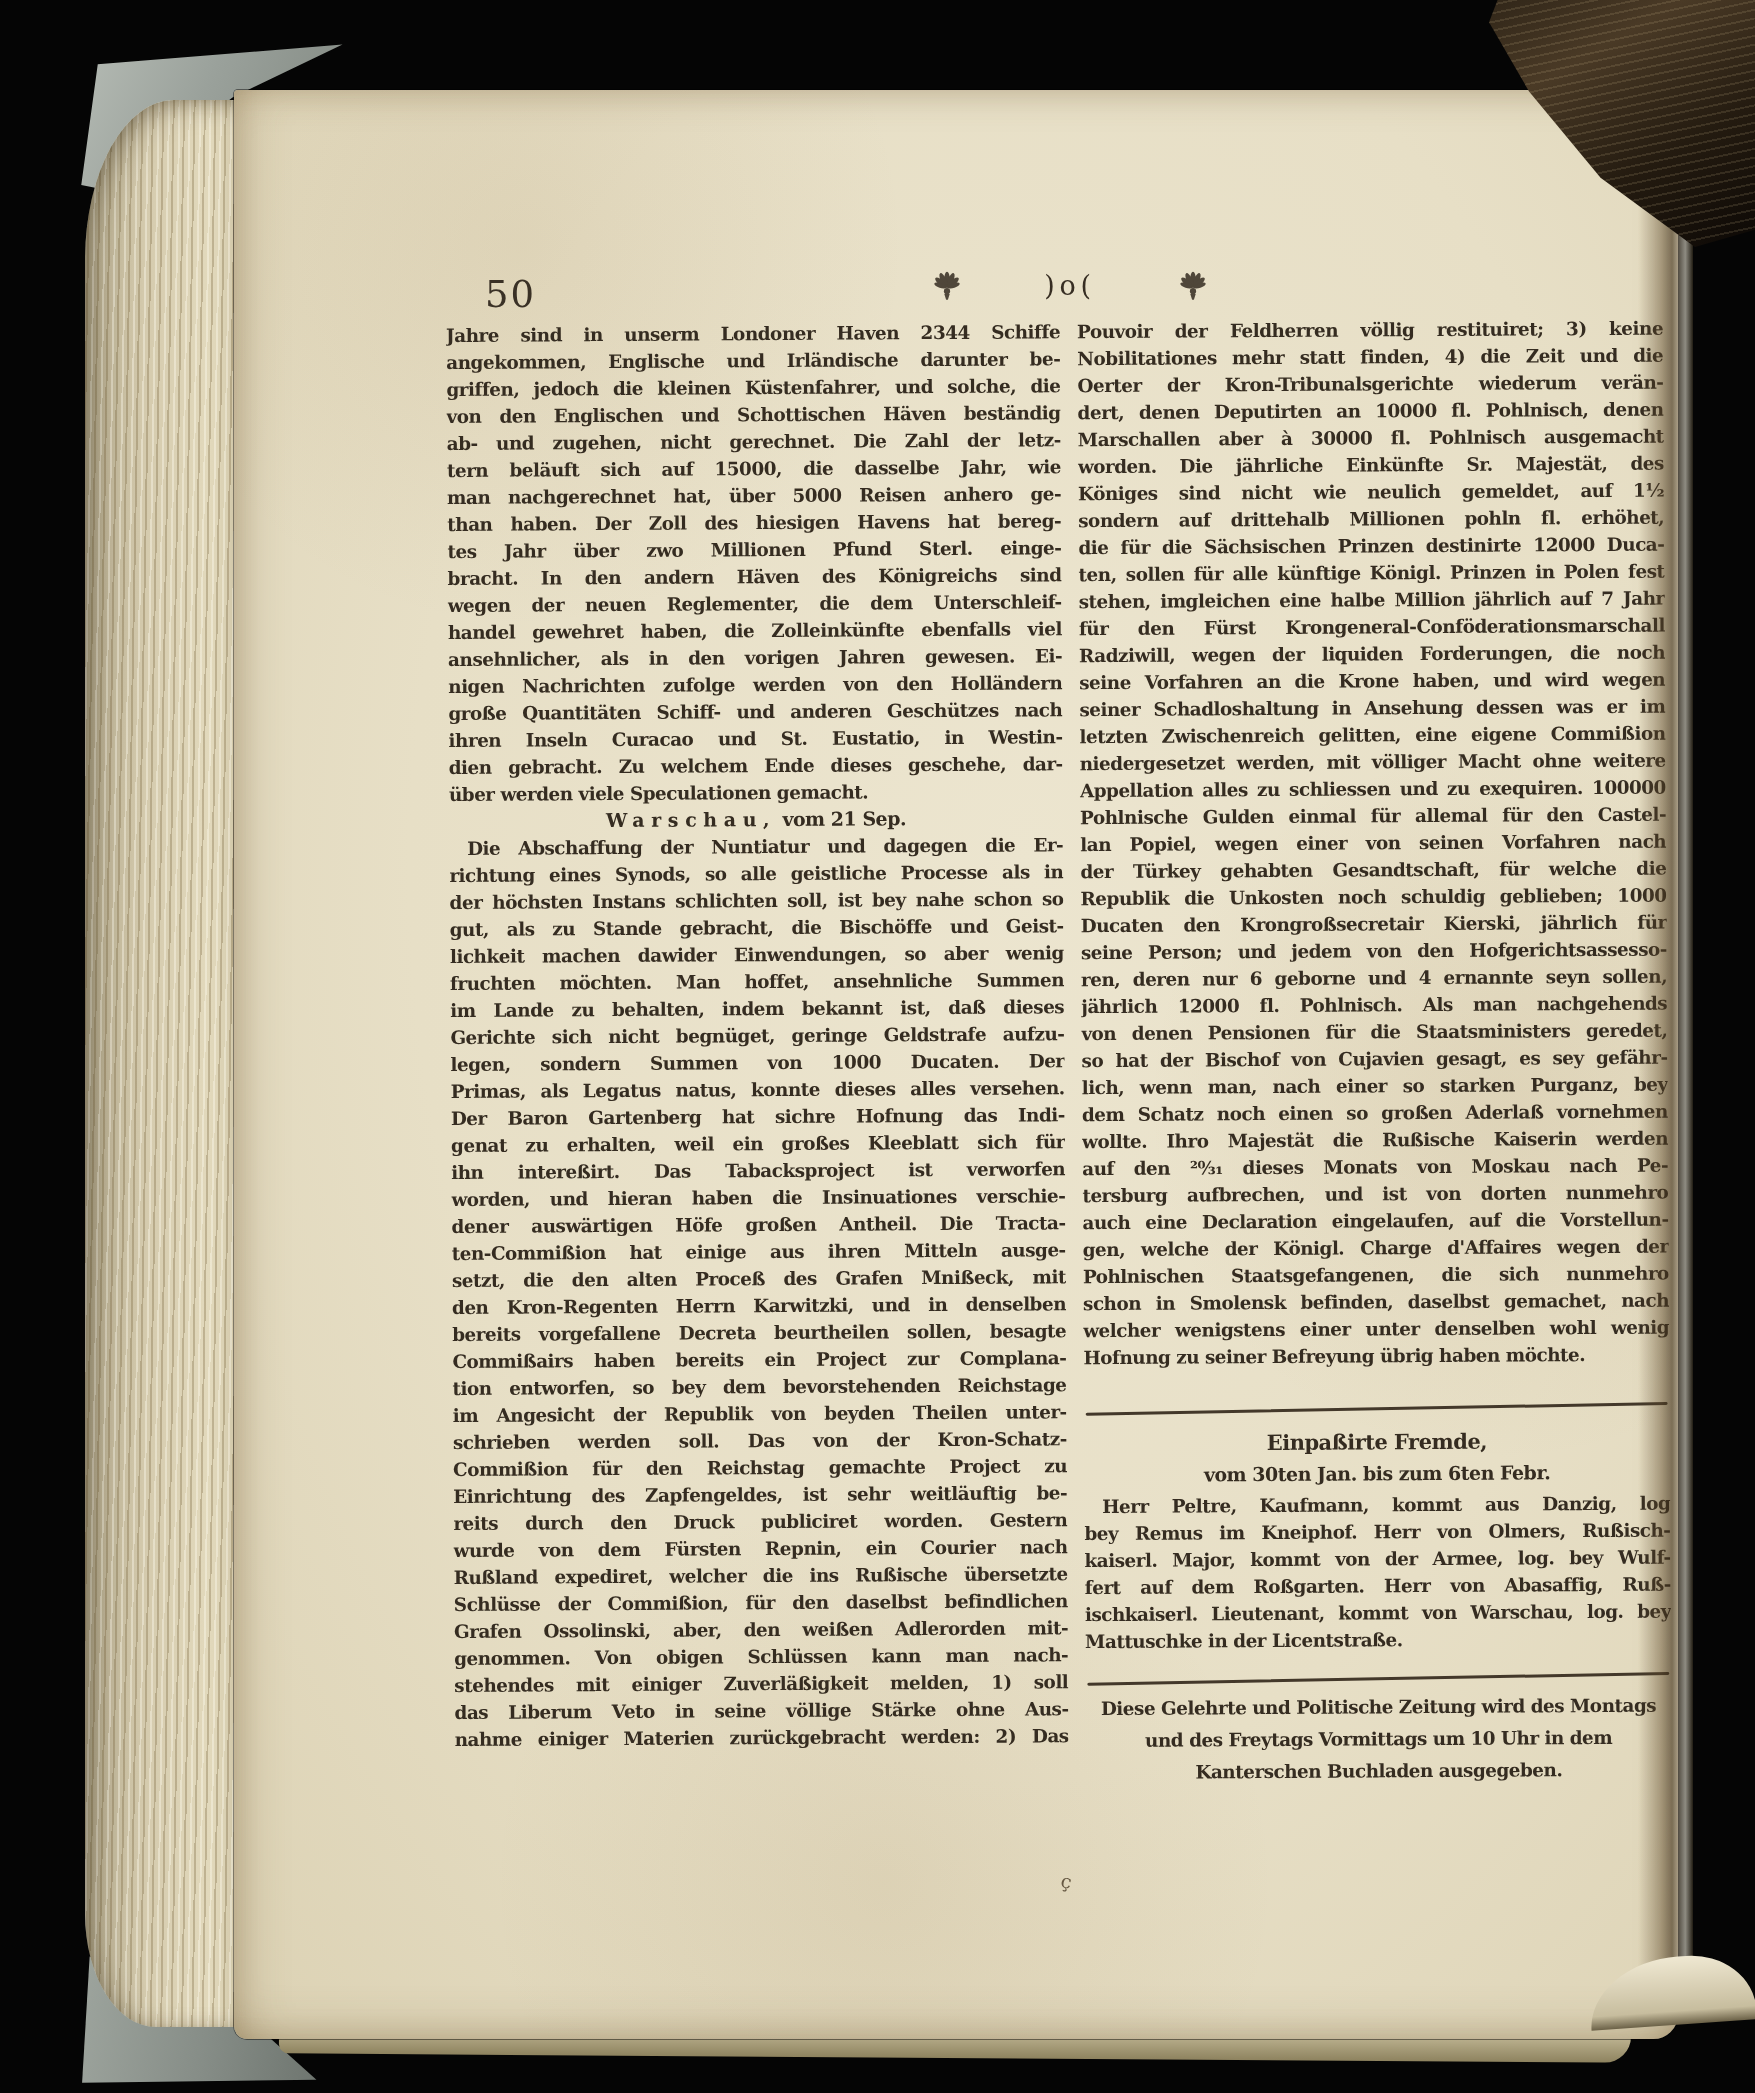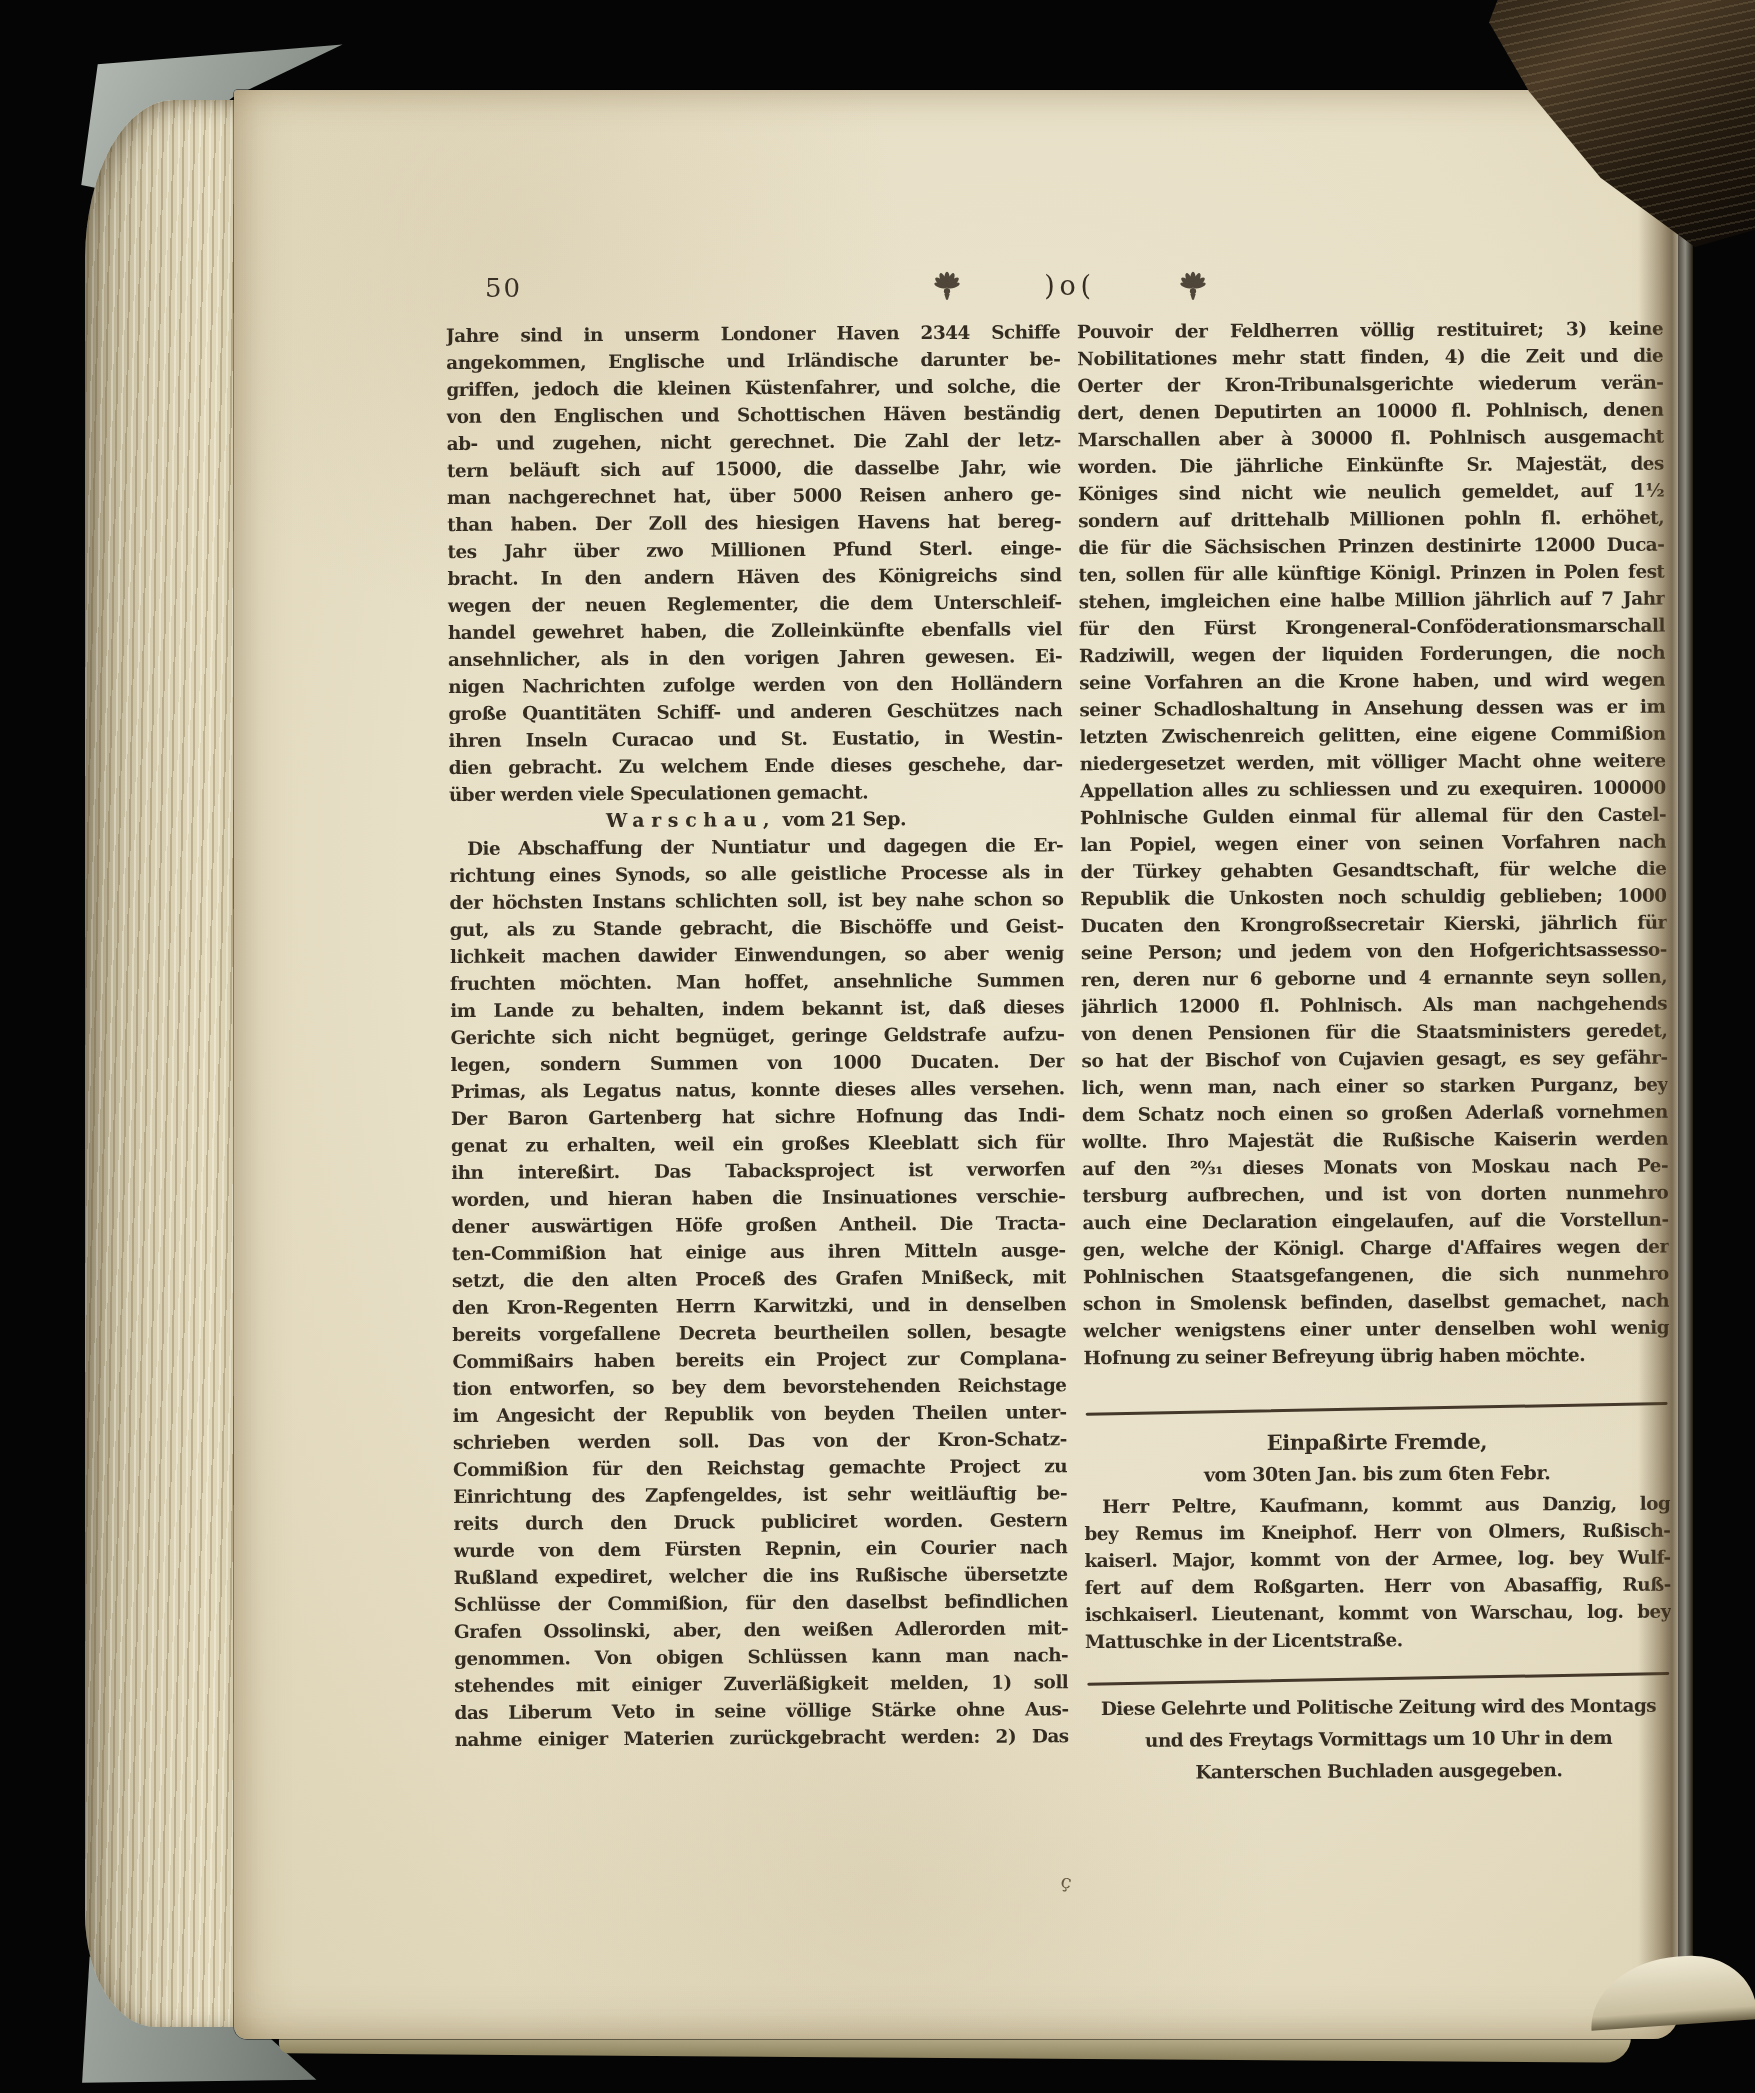--- a/index.html
+++ b/index.html
@@ -42,21 +42,21 @@
     background:linear-gradient(90deg, rgba(90,70,40,0) 0%, rgba(90,70,40,.40) 42%,
       rgba(55,40,20,.55) 62%, rgba(255,250,232,.55) 86%, rgba(120,100,60,.25) 100%);}
   .sliver{position:absolute;left:1774px;top:109px;width:40px;height:1881px;z-index:4;overflow:hidden;
     background:linear-gradient(90deg,#f1ebd7 0%,#eae2c8 45%,#e4dbbf 100%);}
   .sliver-shade{position:absolute;right:0;top:687px;width:13px;height:169px;
     background:linear-gradient(rgba(60,45,25,0),rgba(60,45,25,.35) 40%,rgba(60,45,25,0));}
   .curl{position:absolute;left:1589px;top:1957px;width:166px;height:68px;z-index:6;
     border-radius:55% 40% 0 0 / 100% 85% 0 0;transform:rotate(-4deg);
     background:linear-gradient(#efe8d2 0%,#c7bd9e 80%,#6b6147 100%);}
   
-  .page-number{position:absolute;left:251px;top:183px;font-size:26px;color:#3a3126;
+  .page-number{position:absolute;left:251px;top:183px;font-size:37px;color:#3a3126;
     letter-spacing:1.9px;}
   .ornament-row{position:absolute;left:694px;top:179px;width:284px;display:flex;
     justify-content:space-between;align-items:center;}
   .center-mark{font-size:27px;color:#372e23;letter-spacing:4.7px;transform:translateY(-1.9px);}
   .shell{display:inline-block;opacity:.88;}
   .columns{position:absolute;left:212px;top:232px;width:1218px;display:flex;gap:17px;
     transform:rotate(-0.35deg);transform-origin:left top;color:#352c21;}
   .col{font-size:18.4px;font-weight:bold;letter-spacing:-0.5px;}
   .col-left{width:614px;}
   .col-right{width:586px;}

